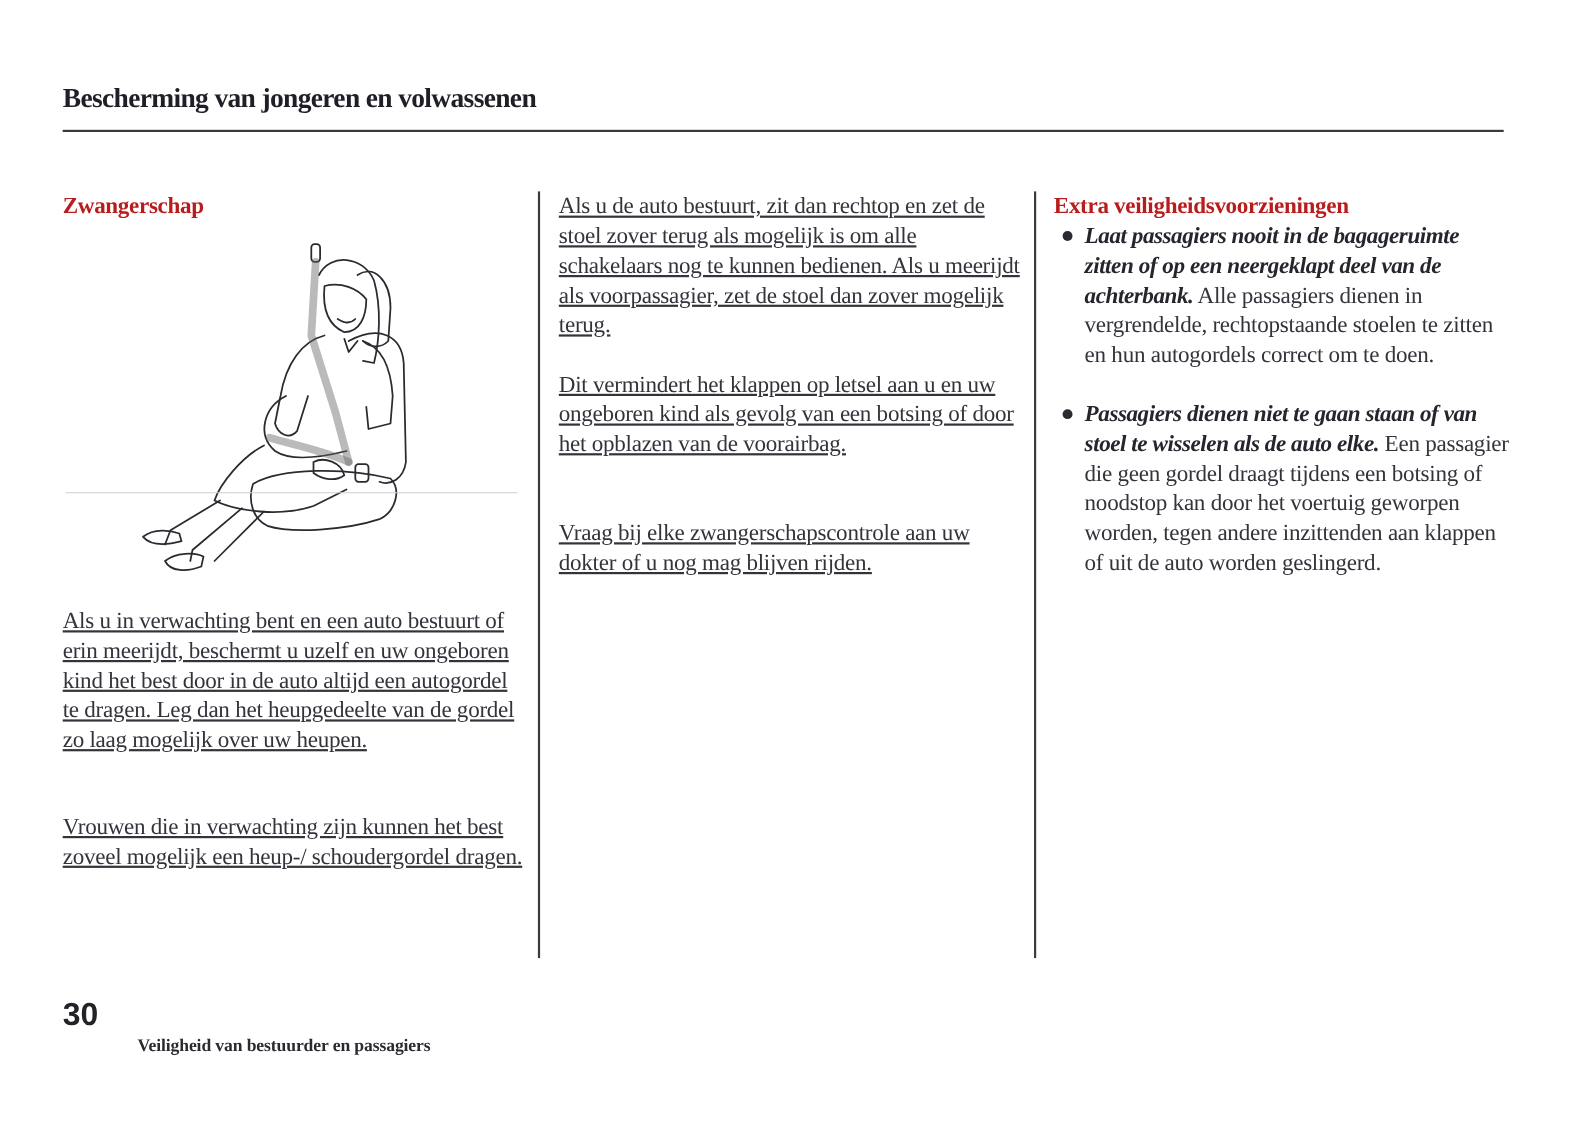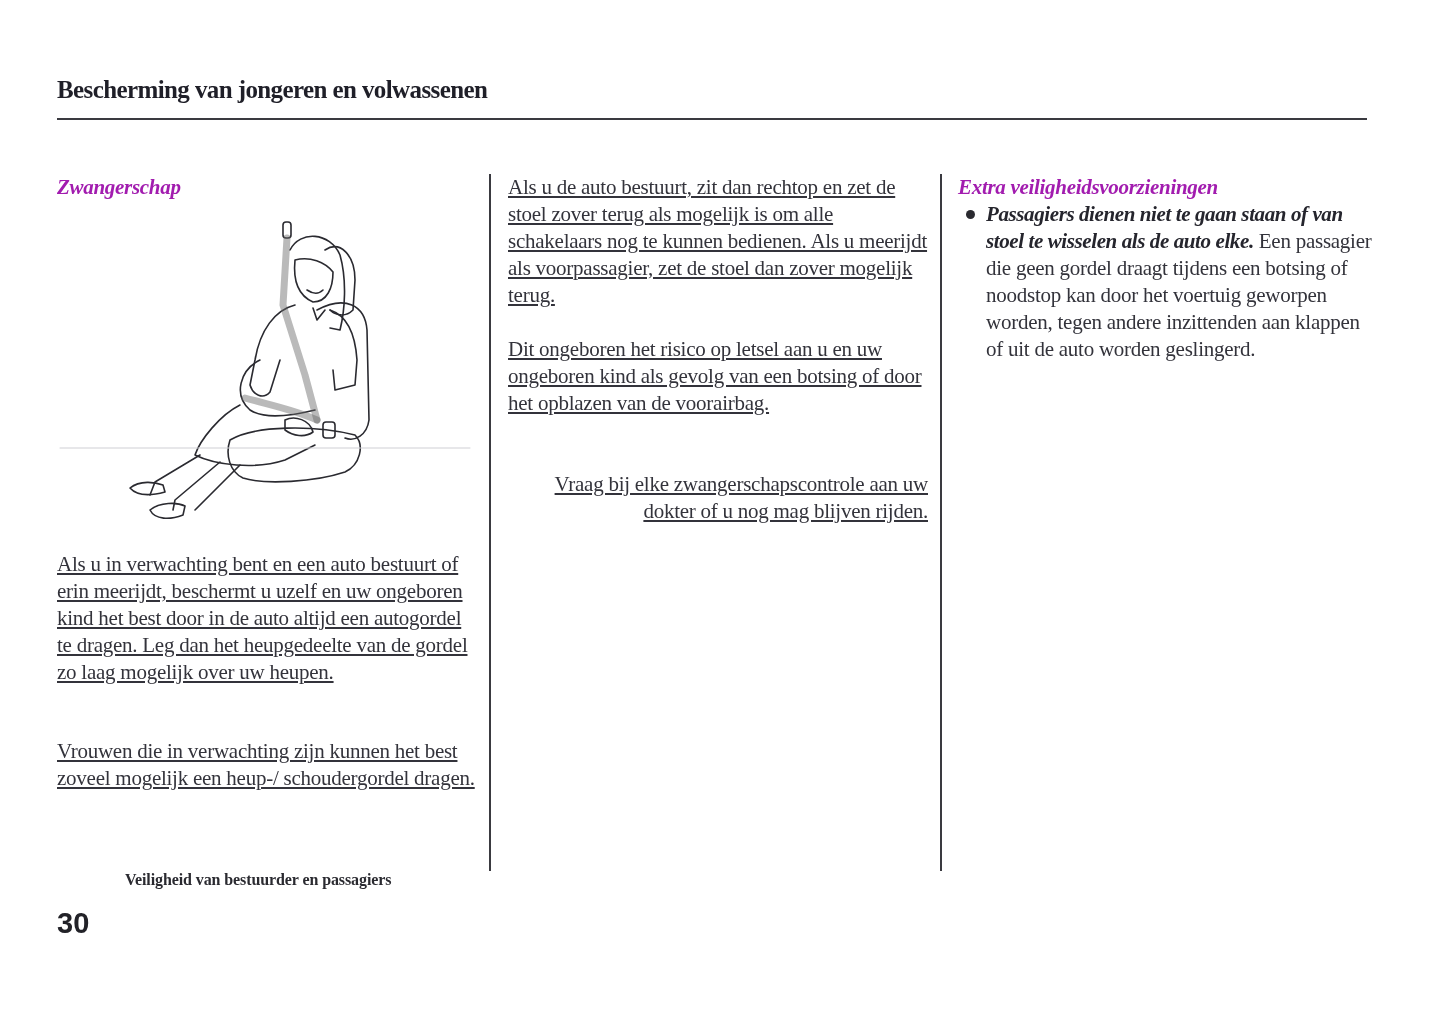--- a/index.html
+++ b/index.html
@@ -15,35 +15,35 @@
   .title-rule {
     position: absolute; left: 57px; top: 118px; width: 1310px; height: 2px;
     background: #3a3a40;
   }
   .col-divider { position: absolute; width: 2px; background: #3a3a40; top: 174px; height: 697px; }
   .col-divider.d1 { left: 489px; }
   .col-divider.d2 { left: 940px; }
 
   .section-heading {
     position: absolute; font-size: 21px; font-weight: bold; letter-spacing: -0.3px;
-    color: #a21caf; margin: 0; line-height: 27px; font-style: italic;
+    color: #b91c1c; margin: 0; line-height: 27px;
   }
   .para {
     position: absolute; font-size: 21px; line-height: 27px; margin: 0;
     color: #33333b; letter-spacing: -0.25px; text-decoration: underline;
   }
   .illustration { position: absolute; left: 55px; top: 210px; width: 420px; height: 320px; }
 
   .bullet-list { position: absolute; left: 958px; top: 201px; width: 415px; margin: 0; padding: 0; list-style: none; }
   .bullet-item { position: relative; padding-left: 28px; font-size: 21px; line-height: 27px; color: #33333b; letter-spacing: -0.25px; margin-bottom: 27px; }
   .bullet-dot { position: absolute; left: 8px; top: 9px; width: 9px; height: 9px; border-radius: 50%; background: #2a2a30; }
   .em-bold { font-weight: bold; font-style: italic; color: #25252d; letter-spacing: -0.4px; }
 
   .footer-page { position: absolute; left: 57px; top: 905px; font-family: "Liberation Sans", "DejaVu Sans", sans-serif; font-weight: bold; font-size: 29px; color: #222228; line-height: 36px; }
-  .footer-label { position: absolute; left: 125px; top: 870px; font-size: 16px; font-weight: bold; color: #2a2a30; line-height: 20px; letter-spacing: -0.1px; }
+  .footer-label { position: absolute; left: 125px; top: 941px; font-size: 16px; font-weight: bold; color: #2a2a30; line-height: 20px; letter-spacing: -0.1px; }
 </style>
 </head>
 <body>
 
 <h1 class="page-title">Bescherming van jongeren en volwassenen</h1>
 <div class="title-rule"></div>
 
 <div class="col-divider d1"></div>
 <div class="col-divider d2"></div>
 
@@ -78,25 +78,29 @@
   <path d="M75 278 C85 270 100 272 108 275 L110 282 C95 286 82 286 75 278 Z"></path>
   <path d="M95 300 C105 292 122 292 130 296 L128 305 C115 310 100 310 95 300 Z"></path>
 
   <path d="M5 238 L415 238" stroke="#cfcfd4" stroke-width="1"></path>
 </svg>
 
 <p class="para" style="left:57px; top:551px; width:420px;">Als u in verwachting bent en een auto bestuurt of erin meerijdt, beschermt u uzelf en uw ongeboren kind het best door in de auto altijd een autogordel te dragen. Leg dan het heupgedeelte van de gordel zo laag mogelijk over uw heupen.</p>
 <p class="para" style="left:57px; top:738px; width:420px;">Vrouwen die in verwachting zijn kunnen het best zoveel mogelijk een heup-/ schoudergordel dragen.</p>
 
 <p class="para" style="left:508px; top:174px; width:420px;">Als u de auto bestuurt, zit dan rechtop en zet de stoel zover terug als mogelijk is om alle schakelaars nog te kunnen bedienen. Als u meerijdt als voorpassagier, zet de stoel dan zover mogelijk terug.</p>
-<p class="para" style="left:508px; top:336px; width:420px;">Dit ongeboren het risico op letsel aan u en uw ongeboren kind als gevolg van een botsing of door het opblazen van de voorairbag.</p>
-<p class="para" style="left:508px; top:471px; width:420px;text-align:right;">Vraag bij elke zwangerschapscontrole aan uw dokter of u nog mag blijven rijden.</p>
+<p class="para" style="left:508px; top:336px; width:420px;">Dit vermindert het klappen op letsel aan u en uw ongeboren kind als gevolg van een botsing of door het opblazen van de voorairbag.</p>
+<p class="para" style="left:508px; top:471px; width:420px;">Vraag bij elke zwangerschapscontrole aan uw dokter of u nog mag blijven rijden.</p>
 
 <h2 class="section-heading" style="left:958px; top:174px;">Extra veiligheidsvoorzieningen</h2>
 <ul class="bullet-list">
+  <li class="bullet-item">
+    <span class="bullet-dot"></span>
+    <span class="em-bold">Laat passagiers nooit in de bagageruimte zitten of op een neergeklapt deel van de achterbank.</span><span> Alle passagiers dienen in vergrendelde, rechtopstaande stoelen te zitten en hun autogordels correct om te doen.</span>
+  </li>
   <li class="bullet-item">
     <span class="bullet-dot"></span>
     <span class="em-bold">Passagiers dienen niet te gaan staan of van stoel te wisselen als de auto elke.</span><span> Een passagier die geen gordel draagt tijdens een botsing of noodstop kan door het voertuig geworpen worden, tegen andere inzittenden aan klappen of uit de auto worden geslingerd.</span>
   </li>
 </ul>
 
 <div class="footer-page">30</div>
 <div class="footer-label">Veiligheid van bestuurder en passagiers</div>
 
 </body></html>

